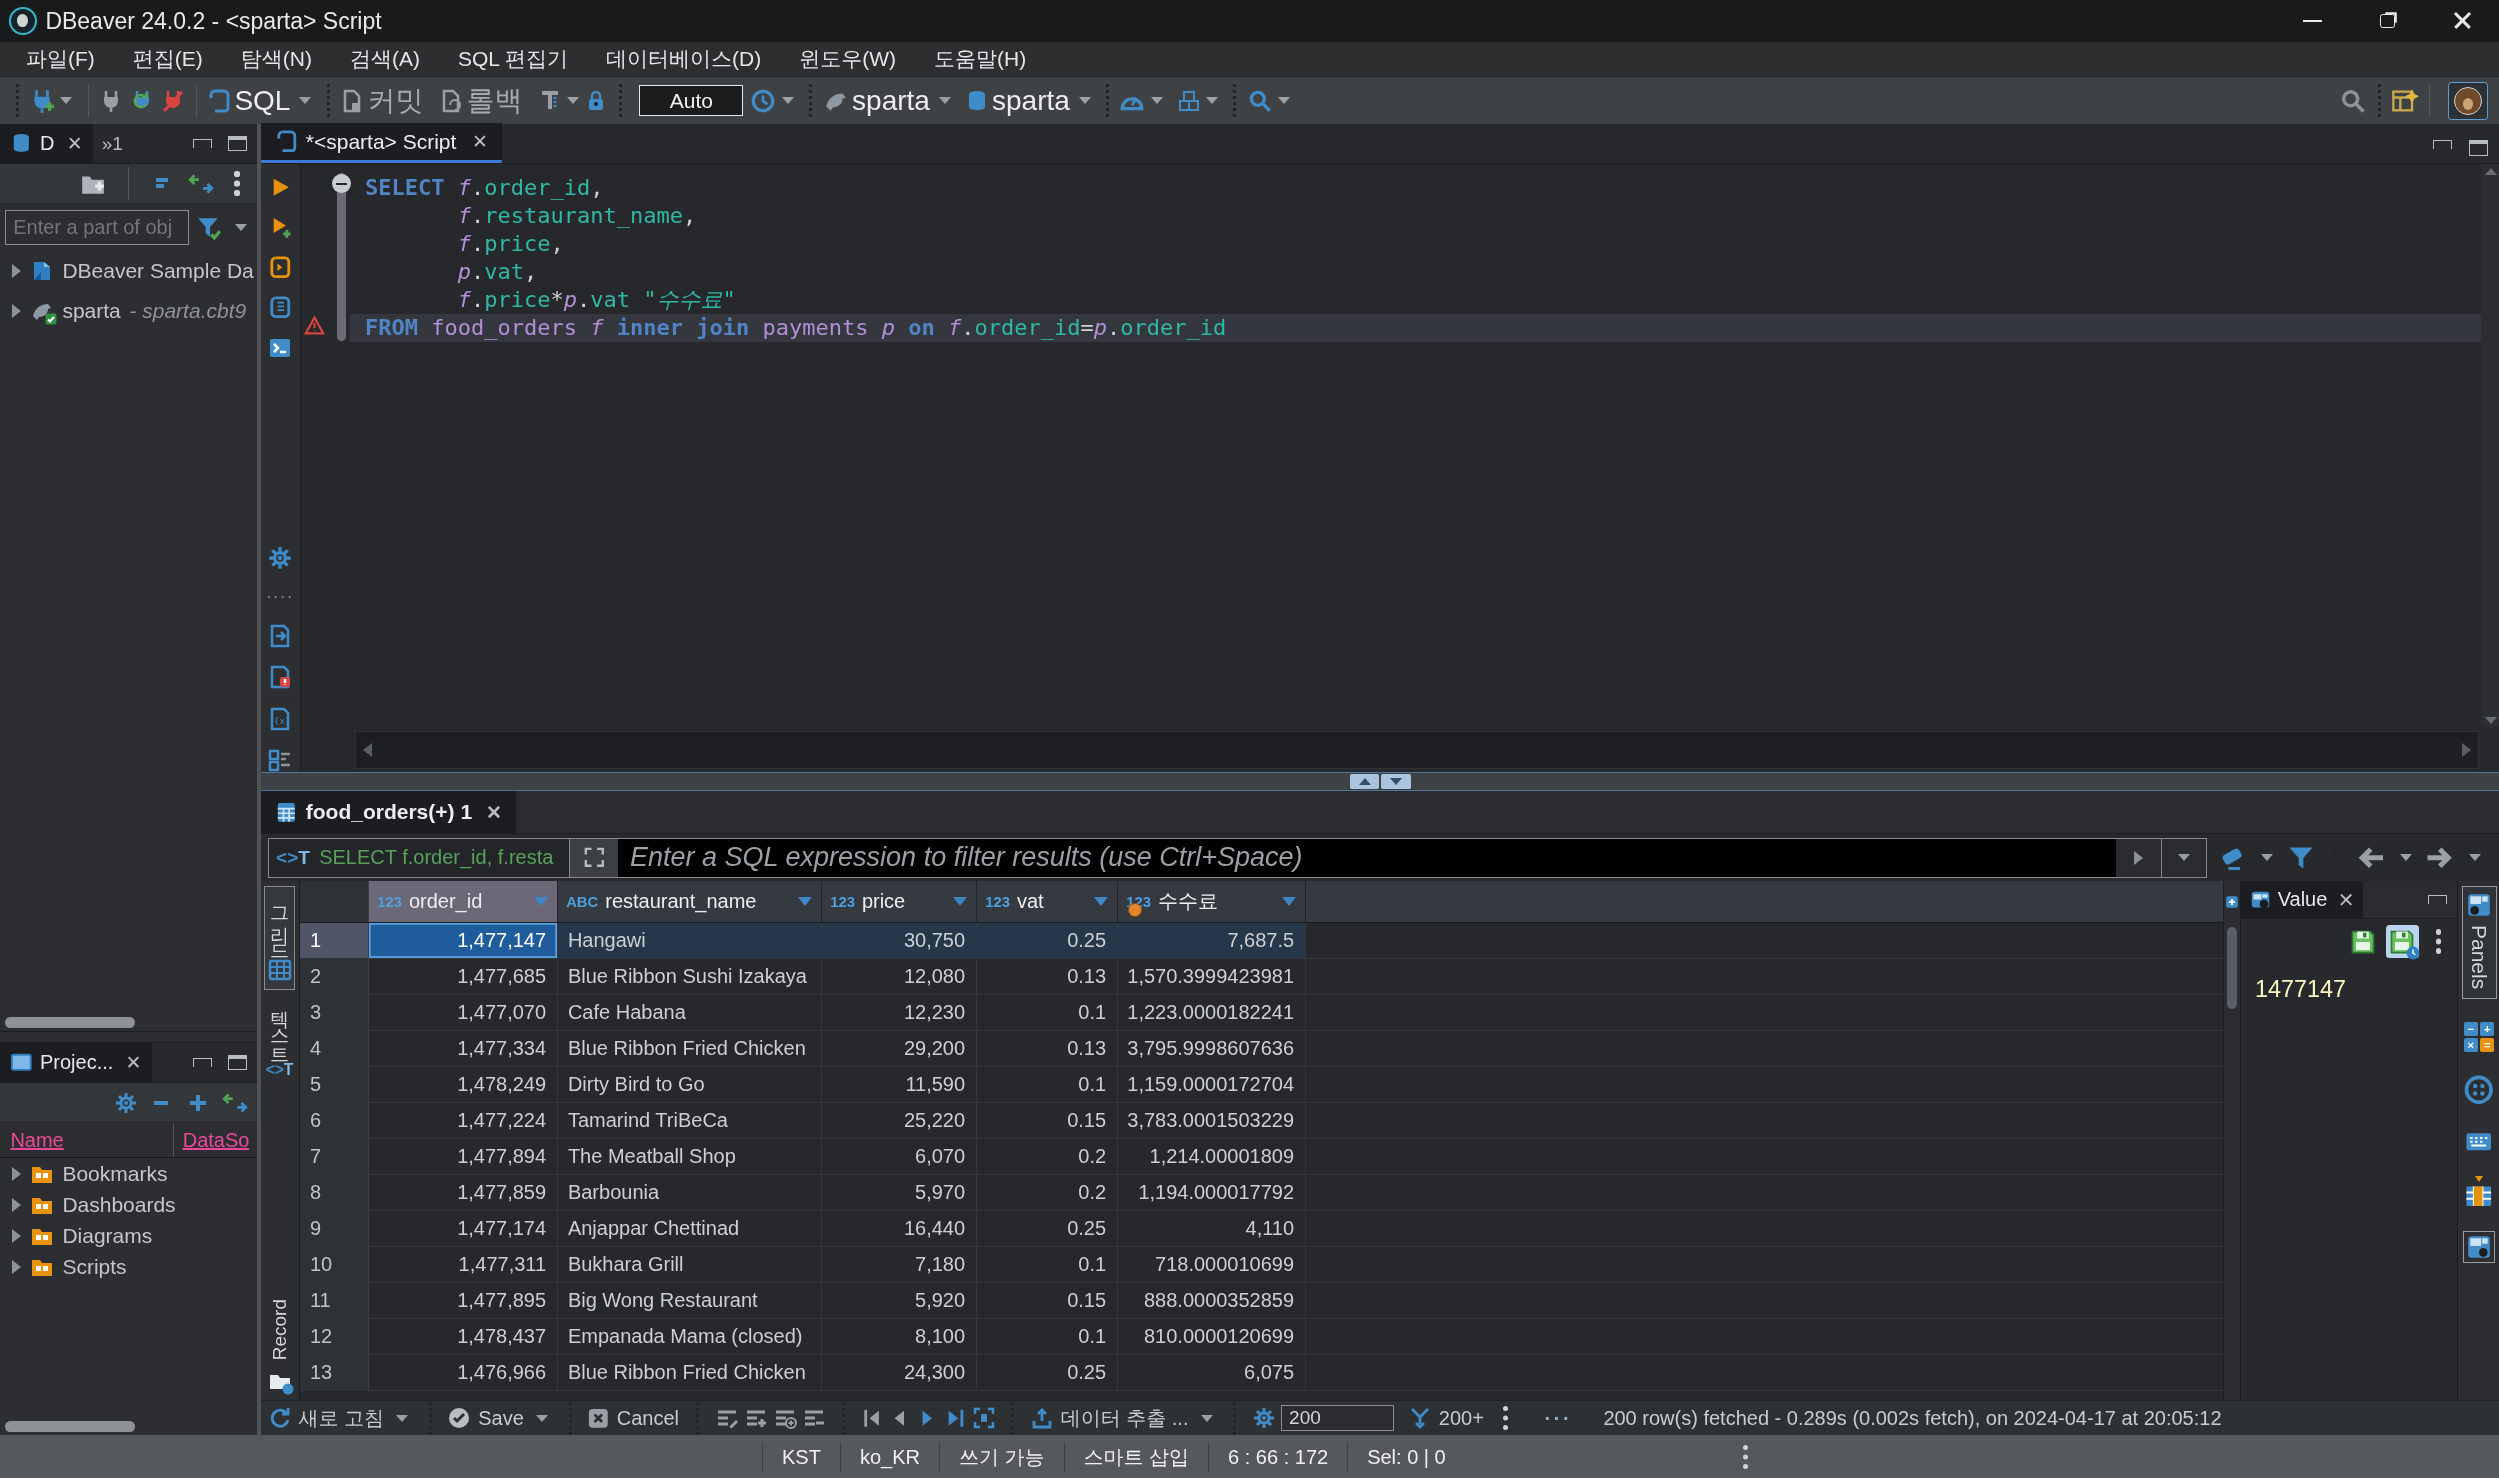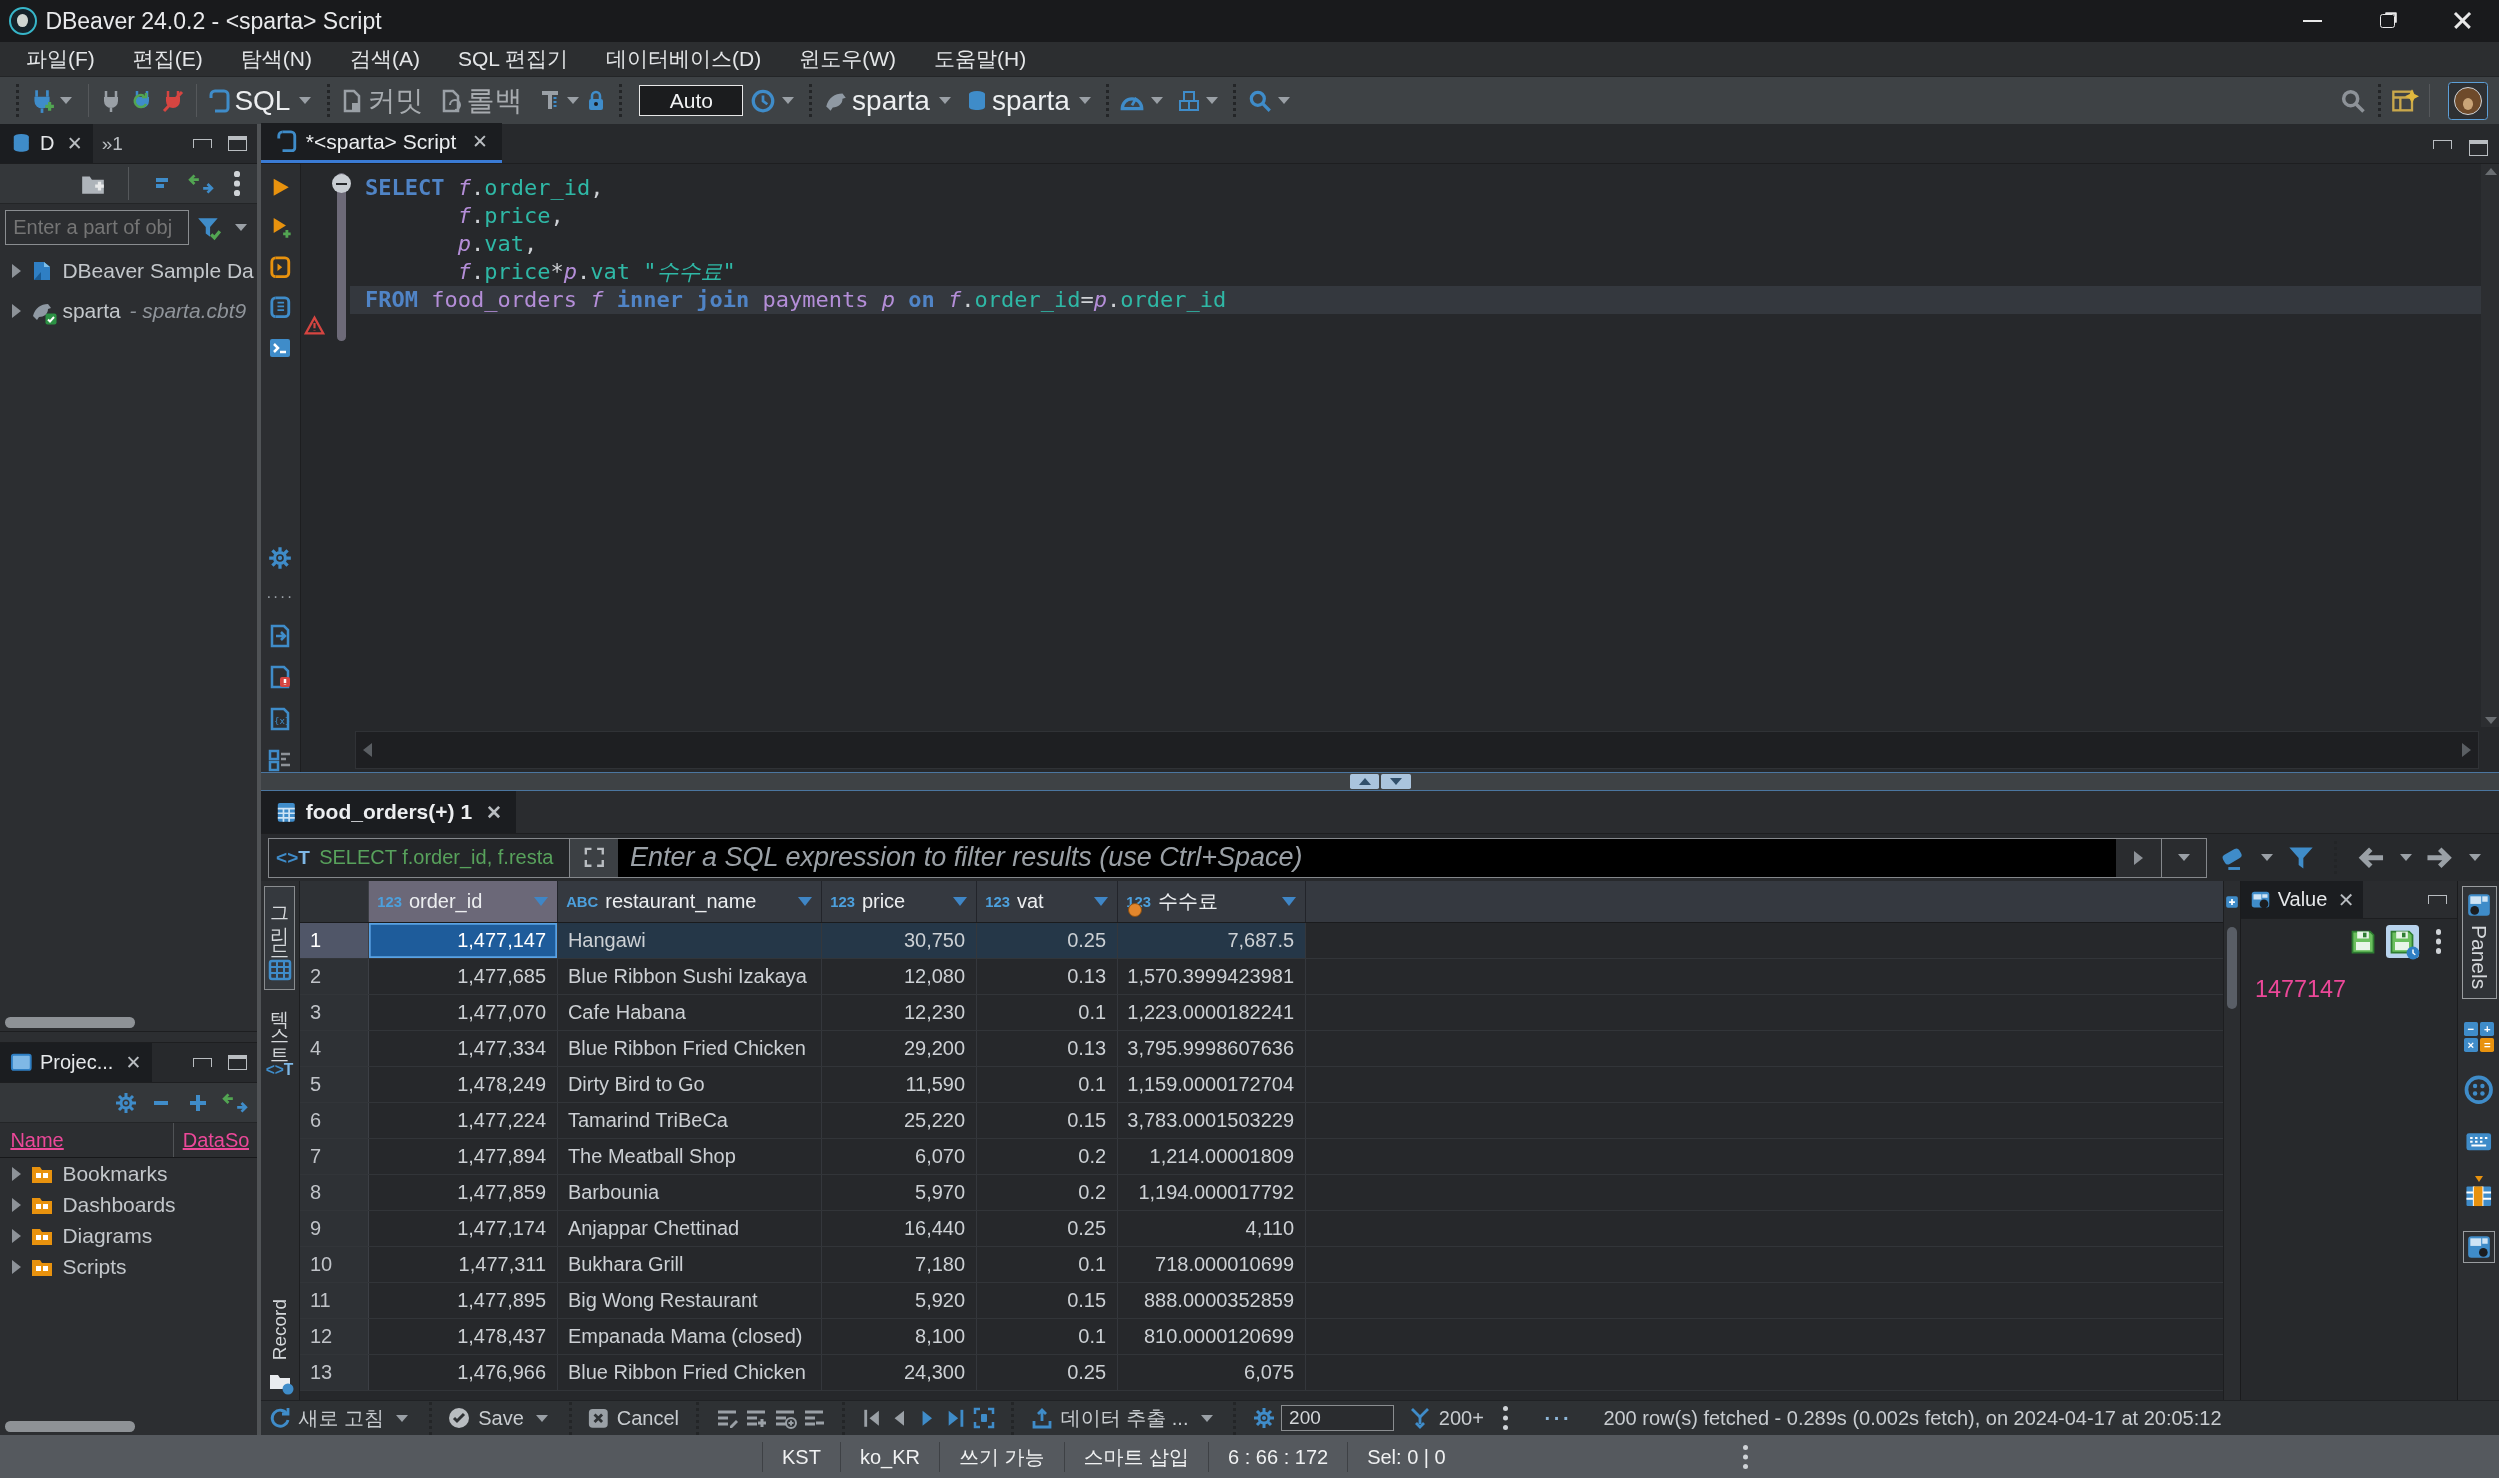--- a/index.html
+++ b/index.html
@@ -149,21 +149,21 @@
   .corner-btn { height:42px; display:flex; align-items:center; justify-content:center; }
   .grid-vscroll .thumb { width:10.4px; margin:3.5px auto 0; height:82px; border-radius:5.2px; background:#595e66; }
 
   
   .value-panel { width:217px; border-left:1.7px solid #1a1b1d; background:#27292c; display:flex; flex-direction:column; }
   .vp-tabs { height:38px; background:#2a2c2f; display:flex; align-items:center; border-bottom:0.9px solid #1d1e20;}
   .vp-tab { height:100%; display:flex; align-items:center; gap:7px; padding:0 8.7px; background:#1b1d20; color:#e6e8ea; font-size:20px;}
   .vp-tab .x { color:#b9bdc1; margin-left:3.5px; }
   .vp-toolbar { height:45px; display:flex; align-items:center; justify-content:flex-end; gap:8.7px; padding:0 7px; }
   .save-sel { background:#b9d4ee; border-radius:3.5px; padding:2.6px; position:relative; }
-  .vp-value { padding:12px 14px; color:#ec4899; font-size:23.4px; }
+  .vp-value { padding:12px 14px; color:#fef9c3; font-size:23.4px; }
 
   
   .panels-rail { width:43px; background:#2c2e31; border-left:1.7px solid #1a1b1d; display:flex; flex-direction:column; align-items:center; padding-top:5.2px; gap:22.6px; }
   .panels-btn { width:35px; border:1.7px solid #9a9da0; background:#303337; display:flex; flex-direction:column; align-items:center; gap:7px; padding:5.2px 0 8.7px; color:#d5d8db; font-size:21px; }
   .calc { display:grid; grid-template-columns:14px 14px; grid-template-rows:14px 14px; gap:2.6px; }
   .calc span { background:#3f8cc9; color:#fff; font-size:11.3px; font-weight:bold; display:flex; align-items:center; justify-content:center; border-radius:1.7px;}
   .calc span.or { background:#e8920e; }
 
   
   .res-toolbar { height:35px; background:#2e3134; border-top:0.9px solid #202225; display:flex; align-items:center; padding:0 7px; color:#c8ccd0; font-size:20px; gap:5.2px; }
@@ -641,20 +641,21 @@
           </span>
         <span class="warn ico">
             <svg width="21" height="21" viewBox="0 0 24 24">
               <path d="M12 3 22 21H2z" fill="none" stroke="#d64541" stroke-width="2.5"></path>
               <path d="M12 9v6M12 17.5v.5" stroke="#d64541" stroke-width="2.5"></path>
             </svg>
           </span>
       </div>
       <div class="code">
         <div class="code-line"><span class="tok-kw">SELECT</span><span class="tok-pl"> </span><span class="tok-al">f</span><span class="tok-pl">.</span><span class="tok-id">order_id</span><span class="tok-pl">,</span></div>
+        <div class="code-line"><span class="tok-pl">       </span><span class="tok-al">f</span><span class="tok-pl">.</span><span class="tok-id">restaurant_name</span><span class="tok-pl">,</span></div>
         <div class="code-line"><span class="tok-pl">       </span><span class="tok-al">f</span><span class="tok-pl">.</span><span class="tok-id">price</span><span class="tok-pl">,</span></div>
         <div class="code-line"><span class="tok-pl">       </span><span class="tok-al">p</span><span class="tok-pl">.</span><span class="tok-id">vat</span><span class="tok-pl">,</span></div>
         <div class="code-line"><span class="tok-pl">       </span><span class="tok-al">f</span><span class="tok-pl">.</span><span class="tok-id">price</span><span class="tok-pl">*</span><span class="tok-al">p</span><span class="tok-pl">.</span><span class="tok-id">vat</span><span class="tok-pl"> </span><span class="tok-st">"수수료"</span></div>
         <div class="code-line current"><span class="tok-kw">FROM</span><span class="tok-pl"> </span><span class="tok-tb">food_orders</span><span class="tok-pl"> </span><span class="tok-al">f</span><span class="tok-pl"> </span><span class="tok-kw">inner join</span><span class="tok-pl"> </span><span class="tok-tb">payments</span><span class="tok-pl"> </span><span class="tok-al">p</span><span class="tok-pl"> </span><span class="tok-kw">on</span><span class="tok-pl"> </span><span class="tok-al">f</span><span class="tok-pl">.</span><span class="tok-id">order_id</span><span class="tok-pl">=</span><span class="tok-al">p</span><span class="tok-pl">.</span><span class="tok-id">order_id</span></div>
       </div>
       <div class="ed-hscroll">
           <span class="tri-r" style="transform:rotate(180deg);border-left-color:#5a5e63;"></span>
           <span class="tri-r" style="border-left-color:#5a5e63;"></span>
         </div>
       <div class="ed-vscroll">

